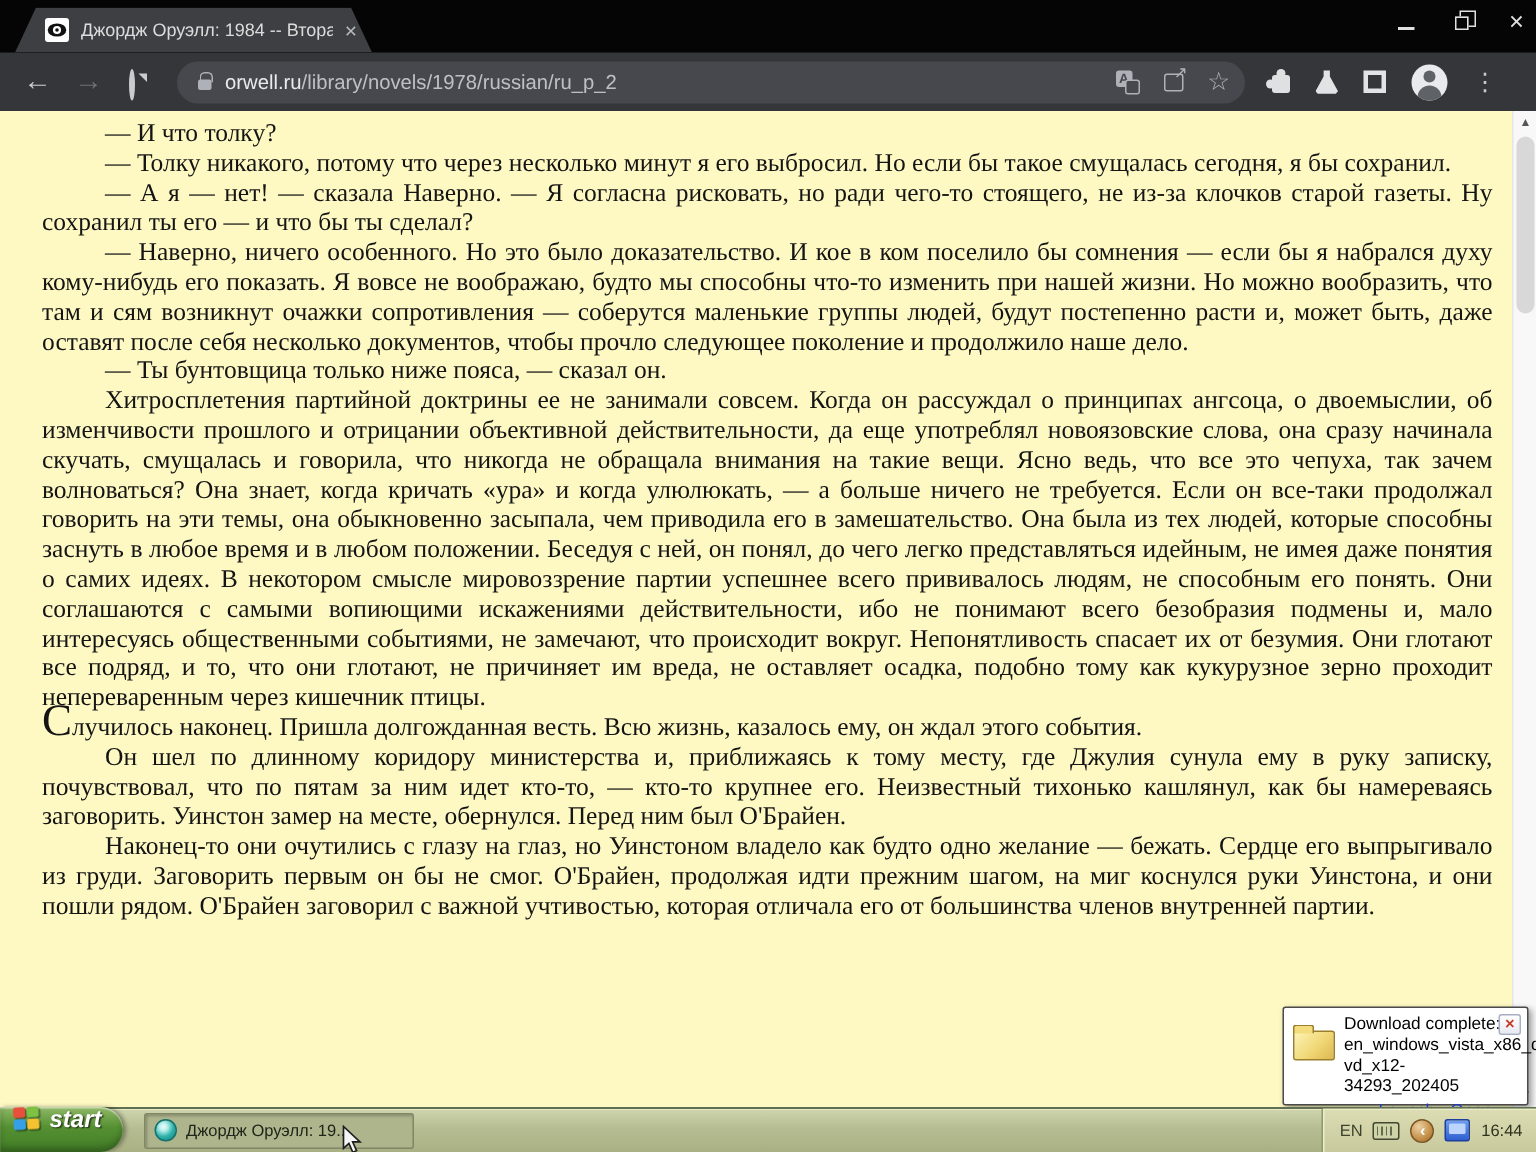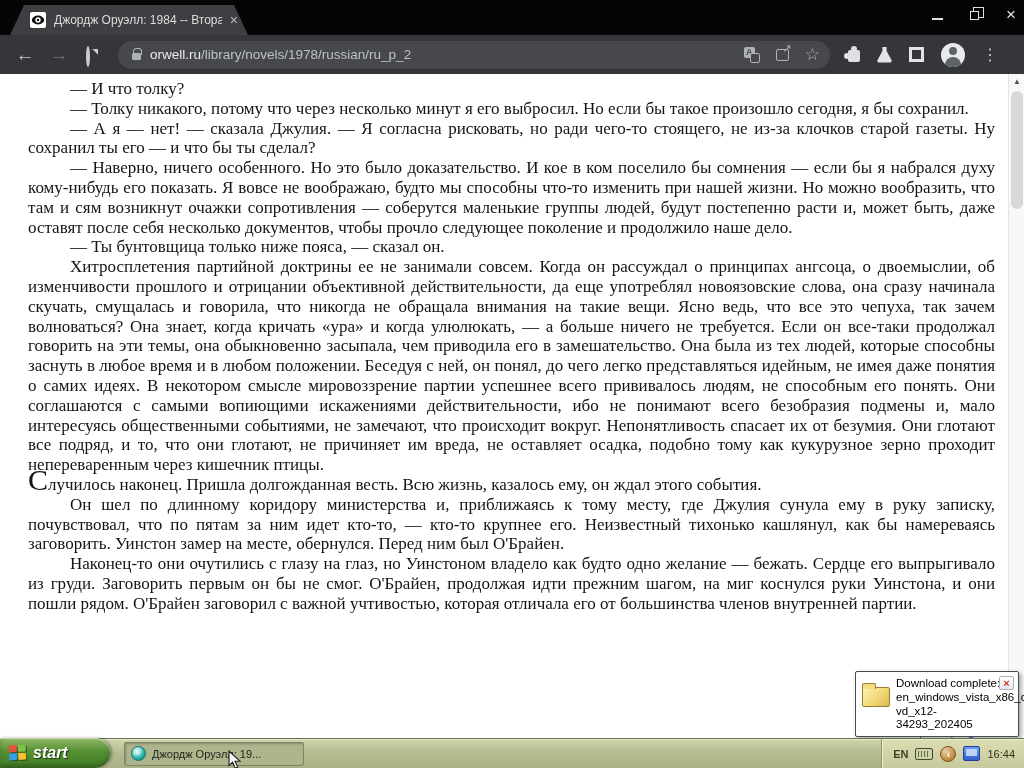--- a/index.html
+++ b/index.html
@@ -62,21 +62,21 @@
   .puzzle::after { content:''; position:absolute; left:-4px; top:3px; width:6px; height:6px; border-radius:50%; background:#dfe0e2; }
   .flask { width:15px; height:16px; background:#e2e3e5;
     clip-path:polygon(36% 0, 64% 0, 64% 28%, 100% 90%, 90% 100%, 10% 100%, 0 90%, 36% 28%); }
   .frame { width:15px; height:15px; border:3.5px solid #e2e3e5; background:#35363a; }
   .avatar { width:24px; height:24px; border-radius:50%; background:#e8eaed; position:relative; overflow:hidden; }
   .avatar::before { content:''; position:absolute; top:4px; left:8px; width:8px; height:8px; border-radius:50%; background:#5f6368; }
   .avatar::after { content:''; position:absolute; top:14px; left:4px; width:16px; height:10px; border-radius:8px 8px 0 0; background:#5f6368; }
   .menu-dots { color:#c9cbce; font-size:16px; letter-spacing:0; }
 
   
-  .page { position:absolute; left:0; top:74px; width:1024px; height:664px; background:#ffffff; overflow:hidden; }
+  .page { position:absolute; left:0; top:74px; width:1024px; height:664px; background:#fef9c3; overflow:hidden; }
   .content {
     position:absolute; left:0; top:0; right:16px; bottom:0; padding:5px 13px 0 28px;
     font-family:"Liberation Serif","DejaVu Serif",serif; font-size:17px; line-height:19.8px;
     color:#141414; text-align:justify; overflow:hidden;
   }
   .content p { margin:0; text-indent:42px; }
   .chapter { margin:17px 0 14px; font-size:22px; font-weight:bold; text-align:center; letter-spacing:1px; font-family:"Liberation Serif","DejaVu Serif",serif; }
   p.no-indent { text-indent:0; }
   .dropcap { font-size:30px; line-height:10px; }
 
@@ -102,44 +102,44 @@
   .popup-links { margin-top:3px; text-align:center; font-size:11.5px; }
   .popup-links span { color:#1a3acc; text-decoration:underline; margin:0 5px; cursor:pointer; }
 
   
   .taskbar {
     position:absolute; left:0; bottom:0; width:1024px; height:30px;
     background:linear-gradient(#d0d5ad, #b6bd92 45%, #a9b083);
     border-top:1px solid #5e7150; box-shadow:inset 0 1px 0 #e7ecc7; display:flex; align-items:center; z-index:45;
   }
   .start-button {
-    width:110px; height:30px; border-radius:0 15px 15px 0; margin-top:-1px;
+    width:82px; height:30px; border-radius:0 15px 15px 0; margin-top:-1px;
     background:linear-gradient(#90b865, #559032 45%, #417d26);
     box-shadow:inset 0 1px 1px rgba(255,255,255,.55), inset 0 -3px 4px rgba(0,0,0,.25), 2px 0 3px rgba(0,0,0,.35);
-    display:flex; align-items:center; gap:6px; padding-left:9px;
+    display:flex; align-items:flex-start; gap:6px; padding-left:9px;
   }
   .win-flag { width:18px; height:16px; display:grid; grid-template-columns:8px 8px; grid-template-rows:7px 7px; gap:1px;
     transform:rotate(-3deg); filter:drop-shadow(1px 1px 0 rgba(0,0,0,.45)); }
   .win-flag i { border-radius:1.5px; }
   .fr { background:#e8503c; } .fg { background:#7dc242; } .fb { background:#35a0e8; } .fy { background:#f6c231; }
   .start-label { color:#fff; font-style:italic; font-weight:bold; font-size:16px; text-shadow:1px 1px 1px rgba(0,0,0,.65); }
 
   .task-button {
     margin-left:14px; width:180px; height:24px; background:#aeb58d; border:1px solid #7f8766; border-radius:2px;
     box-shadow:inset 1px 1px 2px rgba(0,0,0,.25); display:flex; align-items:center; gap:6px; padding:0 6px;
   }
   .chrome-ball { width:15px; height:15px; border-radius:50%; border:1px solid #15706c;
     background:radial-gradient(circle at 38% 32%, #eafcfa 0, #b9efeb 22%, #2fb2ab 55%, #0b7e7a 100%); }
   .task-label { font-size:11px; color:#20251a; white-space:nowrap; overflow:hidden; }
 
   .tray {
     margin-left:auto; height:30px; display:flex; align-items:center; gap:7px; padding:0 9px 0 11px;
     background:linear-gradient(#dcddb2, #c7c89c); border-left:1px solid #8f976e; box-shadow:inset 1px 1px 0 #eaefca;
   }
-  .tray-lang { font-size:11px; color:#3c422c; font-weight:bold; }
+  .tray-lang { font-size:11px; color:#3c422c; font-weight:normal; }
   .kbd { width:18px; height:12px; border:1px solid #41482f; border-radius:2px; background:#cfd3a8; position:relative; }
   .kbd::before { content:''; position:absolute; inset:2px;
     background:repeating-linear-gradient(90deg,#41482f 0 1px, transparent 1px 3px); opacity:.75; }
   .chev { width:16px; height:16px; border-radius:50%; color:#fff; font-size:11px; line-height:14px; text-align:center; font-weight:bold;
     background:radial-gradient(circle at 35% 30%, #ecd0a0, #c08b44 65%, #96672a); border:1px solid #7d5524; }
   .disp { width:17px; height:15px; background:linear-gradient(#6f9ef2,#2f5fd0); border:1px solid #1c3f9e; border-radius:2px; position:relative; }
   .disp::before { content:''; position:absolute; left:2px; right:2px; top:2px; bottom:4px; background:#bcd3fb; border-radius:1px; }
   .tray-clock { font-size:11px; color:#2e331d; }
 
   .cursor { position:absolute; left:228px; top:750px; z-index:60; }
@@ -192,22 +192,22 @@
     <span class="flask"></span>
     <span class="frame"></span>
     <span class="avatar"></span>
     <span class="menu-dots">⋮</span>
   </div>
 </div>
 
 <div class="page">
   <div class="content">
     <p>— И что толку?</p>
-    <p>— Толку никакого, потому что через несколько минут я его выбросил. Но если бы такое произошло сегодня, я бы сохранил.</p>
-    <p>— А я — нет! — сказала Джулия. — Я согласна рисковать, но ради чего-то стоящего, не из-за клочков старой газеты. Ну сохранил ты его — и что бы ты сделал?</p>
+    <p>— Толку никакого, потому что через несколько минут я его выбросил. Но если бы такое смущалась сегодня, я бы сохранил.</p>
+    <p>— А я — нет! — сказала Наверно. — Я согласна рисковать, но ради чего-то стоящего, не из-за клочков старой газеты. Ну сохранил ты его — и что бы ты сделал?</p>
     <p>— Наверно, ничего особенного. Но это было доказательство. И кое в ком поселило бы сомнения — если бы я набрался духу кому-нибудь его показать. Я вовсе не воображаю, будто мы способны что-то изменить при нашей жизни. Но можно вообразить, что там и сям возникнут очажки сопротивления — соберутся маленькие группы людей, будут постепенно расти и, может быть, даже оставят после себя несколько документов, чтобы прочло следующее поколение и продолжило наше дело.</p>
     <p>— Ты бунтовщица только ниже пояса, — сказал он.</p>
     <p>Хитросплетения партийной доктрины ее не занимали совсем. Когда он рассуждал о принципах ангсоца, о двоемыслии, об изменчивости прошлого и отрицании объективной действительности, да еще употреблял новоязовские слова, она сразу начинала скучать, смущалась и говорила, что никогда не обращала внимания на такие вещи. Ясно ведь, что все это чепуха, так зачем волноваться? Она знает, когда кричать «ура» и когда улюлюкать, — а больше ничего не требуется. Если он все-таки продолжал говорить на эти темы, она обыкновенно засыпала, чем приводила его в замешательство. Она была из тех людей, которые способны заснуть в любое время и в любом положении. Беседуя с ней, он понял, до чего легко представляться идейным, не имея даже понятия о самих идеях. В некотором смысле мировоззрение партии успешнее всего прививалось людям, не способным его понять. Они соглашаются с самыми вопиющими искажениями действительности, ибо не понимают всего безобразия подмены и, мало интересуясь общественными событиями, не замечают, что происходит вокруг. Непонятливость спасает их от безумия. Они глотают все подряд, и то, что они глотают, не причиняет им вреда, не оставляет осадка, подобно тому как кукурузное зерно проходит непереваренным через кишечник птицы.</p>
     <p class="no-indent"><span class="dropcap">С</span><span>лучилось наконец. Пришла долгожданная весть. Всю жизнь, казалось ему, он ждал этого события.</span></p>
     <p>Он шел по длинному коридору министерства и, приближаясь к тому месту, где Джулия сунула ему в руку записку, почувствовал, что по пятам за ним идет кто-то, — кто-то крупнее его. Неизвестный тихонько кашлянул, как бы намереваясь заговорить. Уинстон замер на месте, обернулся. Перед ним был О'Брайен.</p>
     <p>Наконец-то они очутились с глазу на глаз, но Уинстоном владело как будто одно желание — бежать. Сердце его выпрыгивало из груди. Заговорить первым он бы не смог. О'Брайен, продолжая идти прежним шагом, на миг коснулся руки Уинстона, и они пошли рядом. О'Брайен заговорил с важной учтивостью, которая отличала его от большинства членов внутренней партии.</p>
   </div>
   <div class="scrollbar">
     <div class="scroll-arrow">▲</div>
     <div class="scroll-thumb"></div>

